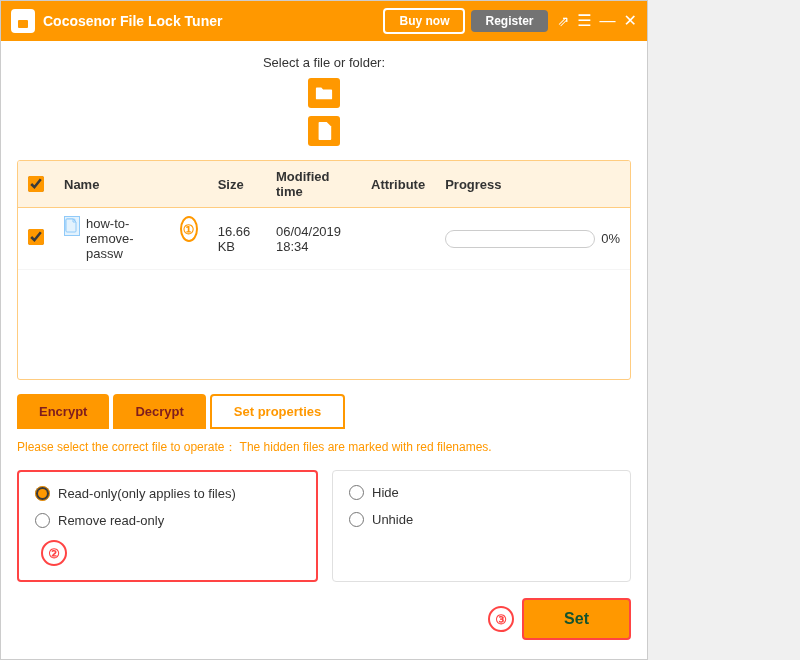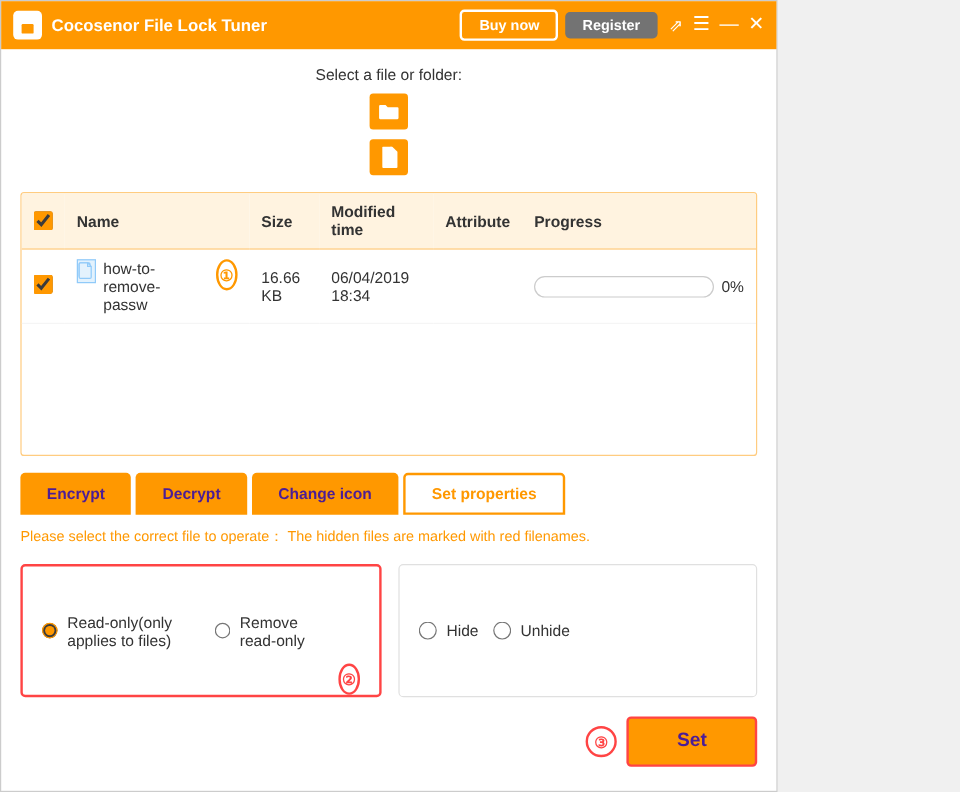--- a/index.html
+++ b/index.html
@@ -222,21 +222,21 @@
       padding: 8px 22px;
       border-radius: 4px 4px 0 0;
       font-size: 13px;
       font-weight: 600;
       cursor: pointer;
       border: none;
       outline: none;
     }
     .tab-inactive {
       background: #ff9800;
-      color: #4c1d95;
+      color: #7f1d1d;
     }
     .tab-selected {
       background: #fff;
       color: #ff9800;
       border: 2px solid #ff9800;
     }
     
     .note-text {
       font-size: 12px;
       color: #333;
@@ -249,23 +249,23 @@
     .properties-section {
       display: flex;
       gap: 14px;
       margin-bottom: 16px;
       flex: 1;
     }
     .prop-box {
       flex: 1;
       border: 1px solid #e0e0e0;
       border-radius: 4px;
-      padding: 0 16px;
-      display: flex;
-      flex-direction: row;
+      padding: 14px 16px;
+      display: flex;
+      flex-direction: column;
       gap: 12px;
     }
     .prop-box.highlighted {
       border: 2px solid #ff4444;
     }
     .radio-item {
       display: flex;
       align-items: center;
       gap: 8px;
       font-size: 13px;
@@ -293,21 +293,21 @@
       color: #ff4444;
       font-size: 13px;
       font-weight: bold;
       display: inline-flex;
       align-items: center;
       justify-content: center;
       margin-right: 8px;
     }
     .set-btn {
       background: #ff9800;
-      color: #4c1d95;
+      color: #14532d;
       border: 2px solid #ff4444;
       padding: 10px 40px;
       font-size: 16px;
       font-weight: 600;
       border-radius: 4px;
       cursor: pointer;
     }
     .th-checkbox {
       display: flex;
       align-items: center;
@@ -407,21 +407,20 @@
               </div>
             </td>
           </tr>
         </tbody>
       </table>
     </div>
 
     <div class="tabs">
       <button class="tab tab-inactive">Encrypt</button>
       <button class="tab tab-inactive">Decrypt</button>
-      <button class="tab tab-inactive">Change icon</button>
       <button class="tab tab-selected">Set properties</button>
     </div>
 
     <div class="note-text">
       <span>Please select the correct file to operate：</span>
       <span style="color:#ff9800;">The hidden files are marked with red filenames.</span>
     </div>
 
     <div class="properties-section">
 

